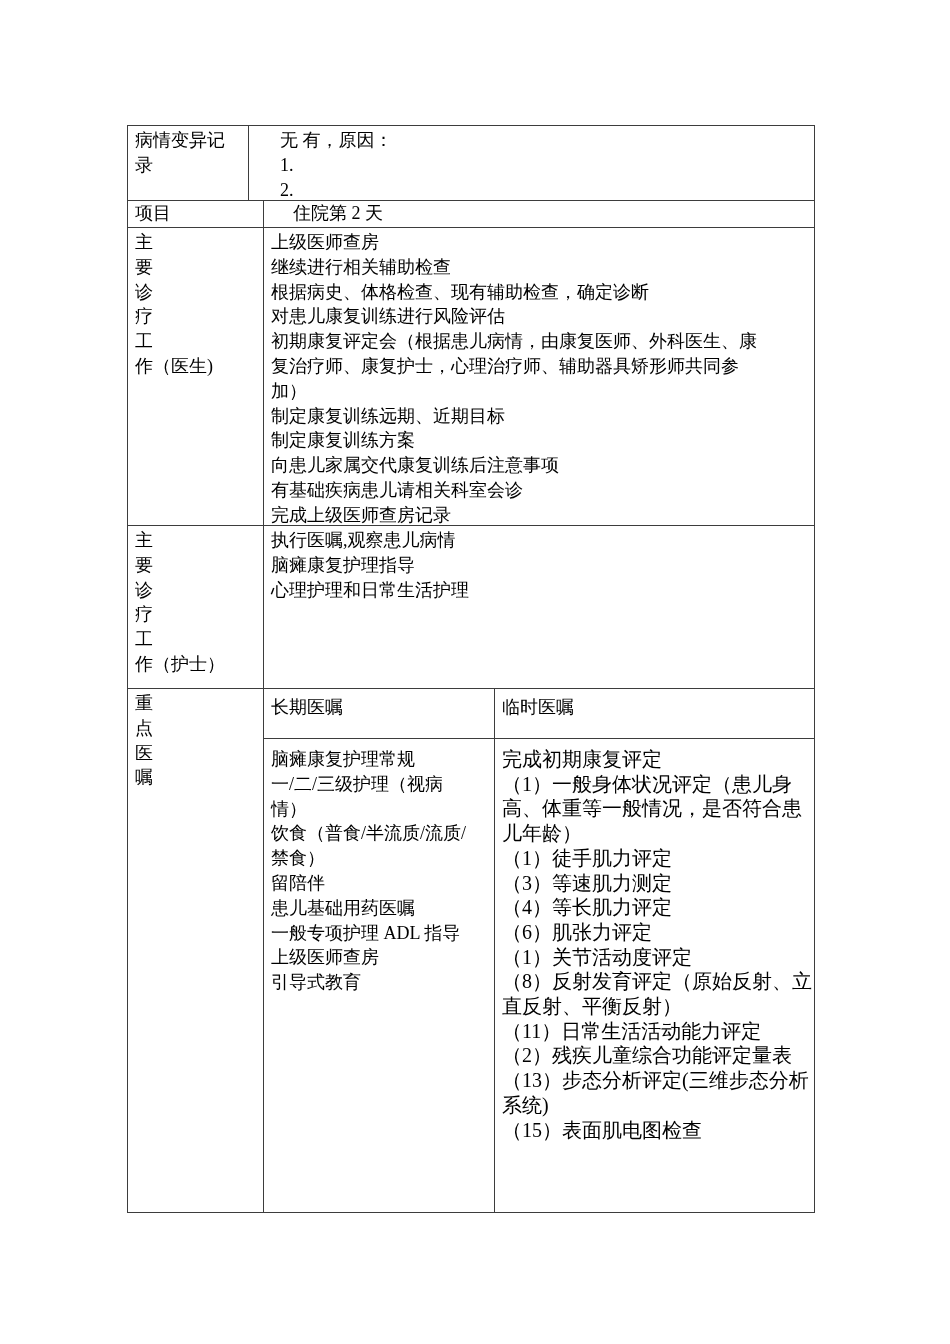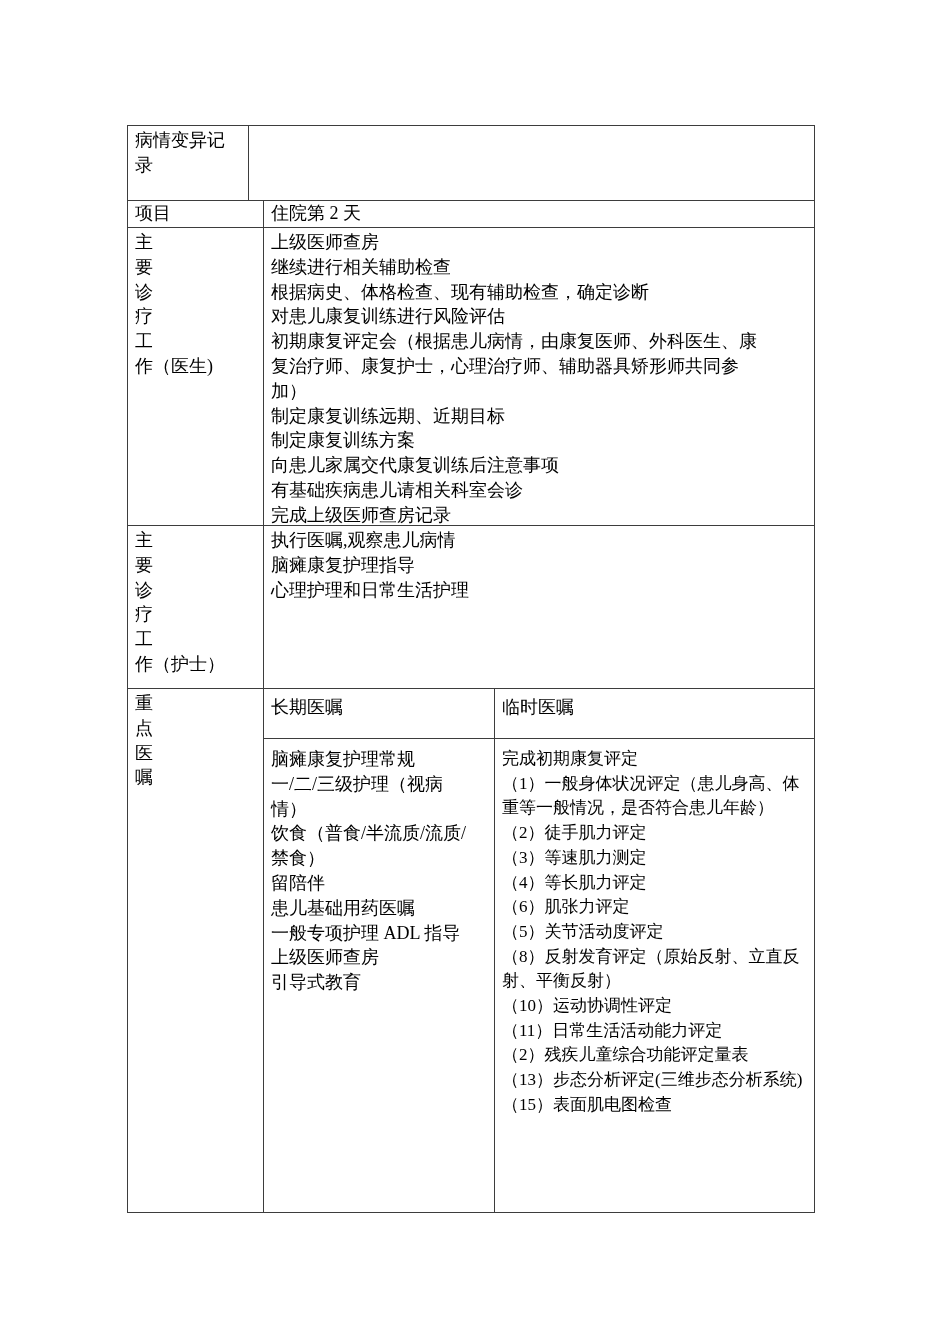--- a/index.html
+++ b/index.html
@@ -8,53 +8,58 @@
     font-family:"Liberation Serif","DejaVu Serif",serif;
     color:#000;
   }
   .page{position:relative;width:950px;height:1344px;background:#ffffff;overflow:hidden;}
   .doc-table{
     position:absolute;left:127px;top:125px;width:688px;height:1088px;
     box-sizing:border-box;border:1.5px solid #3d3d3d;background:#ffffff;
   }
   .t-row{display:flex;box-sizing:border-box;border-bottom:1.5px solid #3d3d3d;overflow:hidden;}
   .row1{height:75px;gap:24px;}
-  .row2{height:27px;}
+  .row2{height:27px;gap:22px;}
   .row3{height:298px;}
   .row4{height:163px;}
   .row5{height:522.5px;border-bottom:none;}
   .cell{
     box-sizing:border-box;padding:2px 8px 0 7px;
     font-size:18px;line-height:24.8px;overflow:hidden;
   }
   .label{flex:none;border-right:1.5px solid #3d3d3d;}
   .w1{width:121px;}
   .w2{width:136px;}
   .content{flex:1;}
   .row3 .content{padding-right:45px;}
   .row2 .cell{padding-top:0;}
   .orders{flex:1;display:flex;flex-direction:column;min-width:0;justify-content:center;}
   .orders-header{flex:none;display:flex;height:50px;box-sizing:border-box;border-bottom:1.5px solid #3d3d3d;}
   .oh-left{width:231px;flex:none;border-right:1.5px solid #3d3d3d;padding-top:6px;box-sizing:border-box;}
   .oh-right{flex:1;padding-top:6px;}
   .orders-body{flex:1;display:flex;min-height:0;}
   .ob-left{width:231px;flex:none;border-right:1.5px solid #3d3d3d;padding-top:8px;padding-right:18px;}
-  .ob-right{flex:1;font-size:17px;line-height:24.7px;padding:8px 2px 0 7px;}
+  .ob-right{flex:1;font-size:20px;line-height:24.7px;padding:8px 2px 0 7px;}
   .line{display:block;}
 </style>
 </head>
 <body>
 
 <div class="page">
   <div class="doc-table">
 
     <div class="t-row row1">
       <div class="cell label w1">
           <span class="line">病情变异记</span>
           <span class="line">录</span>
+        </div>
+      <div class="cell content">
+          <span class="line">无 有，原因：</span>
+          <span class="line">1.</span>
+          <span class="line">2.</span>
         </div>
     </div>
 
     <div class="t-row row2">
       <div class="cell label w2">项目</div>
       <div class="cell content">住院第 2 天</div>
     </div>
 
     <div class="t-row row3">
       <div class="cell label w2">
@@ -114,27 +119,26 @@
               <span class="line">饮食（普食/半流质/流质/禁食）</span>
               <span class="line">留陪伴</span>
               <span class="line">患儿基础用药医嘱</span>
               <span class="line">一般专项护理 ADL 指导</span>
               <span class="line">上级医师查房</span>
               <span class="line">引导式教育</span>
             </div>
           <div class="cell ob-right">
               <span class="line">完成初期康复评定</span>
               <span class="line">（1）一般身体状况评定（患儿身高、体重等一般情况，是否符合患儿年龄）</span>
-              <span class="line">（2）徒手肌力评定</span>
+              <span class="line">（1）徒手肌力评定</span>
               <span class="line">（3）等速肌力测定</span>
               <span class="line">（4）等长肌力评定</span>
               <span class="line">（6）肌张力评定</span>
-              <span class="line">（5）关节活动度评定</span>
+              <span class="line">（1）关节活动度评定</span>
               <span class="line">（8）反射发育评定（原始反射、立直反射、平衡反射）</span>
-              <span class="line">（10）运动协调性评定</span>
               <span class="line">（11）日常生活活动能力评定</span>
               <span class="line">（2）残疾儿童综合功能评定量表</span>
               <span class="line">（13）步态分析评定(三维步态分析系统)</span>
               <span class="line">（15）表面肌电图检查</span>
             </div>
         </div>
       </div>
     </div>
 
   </div>

